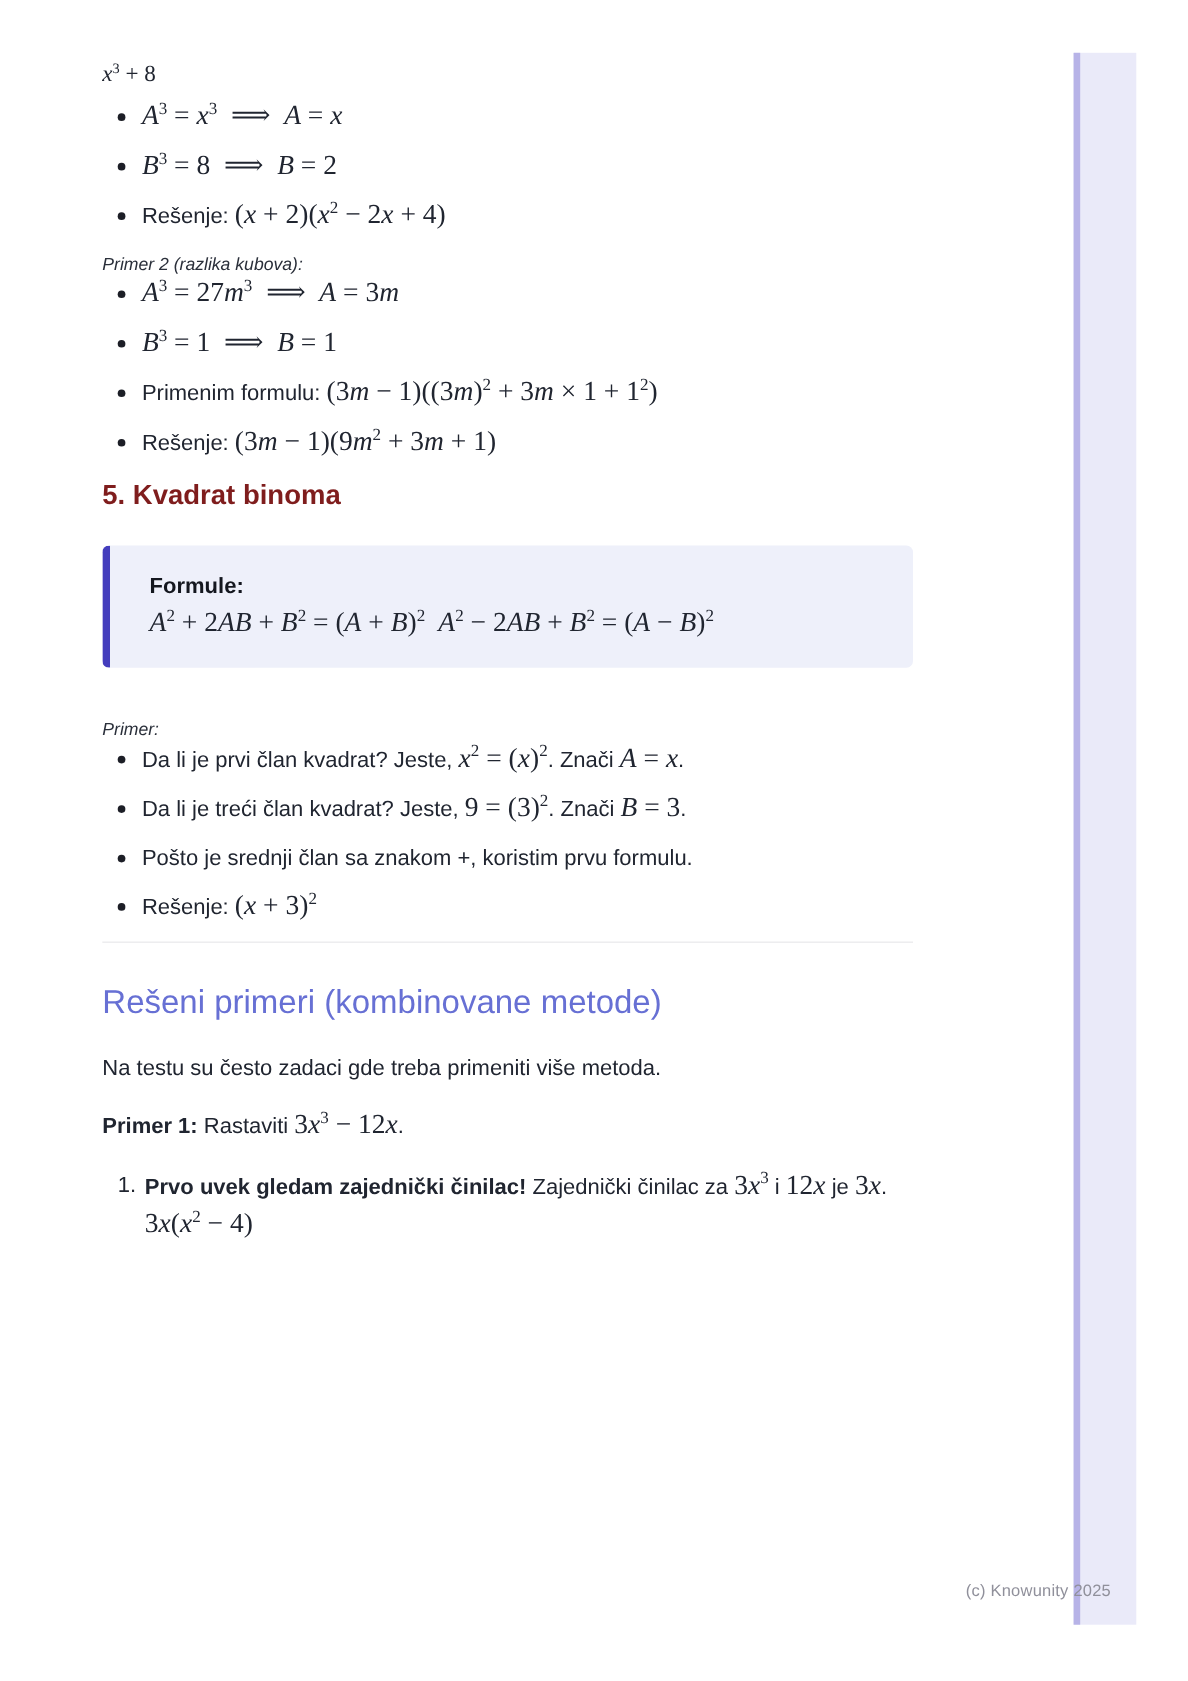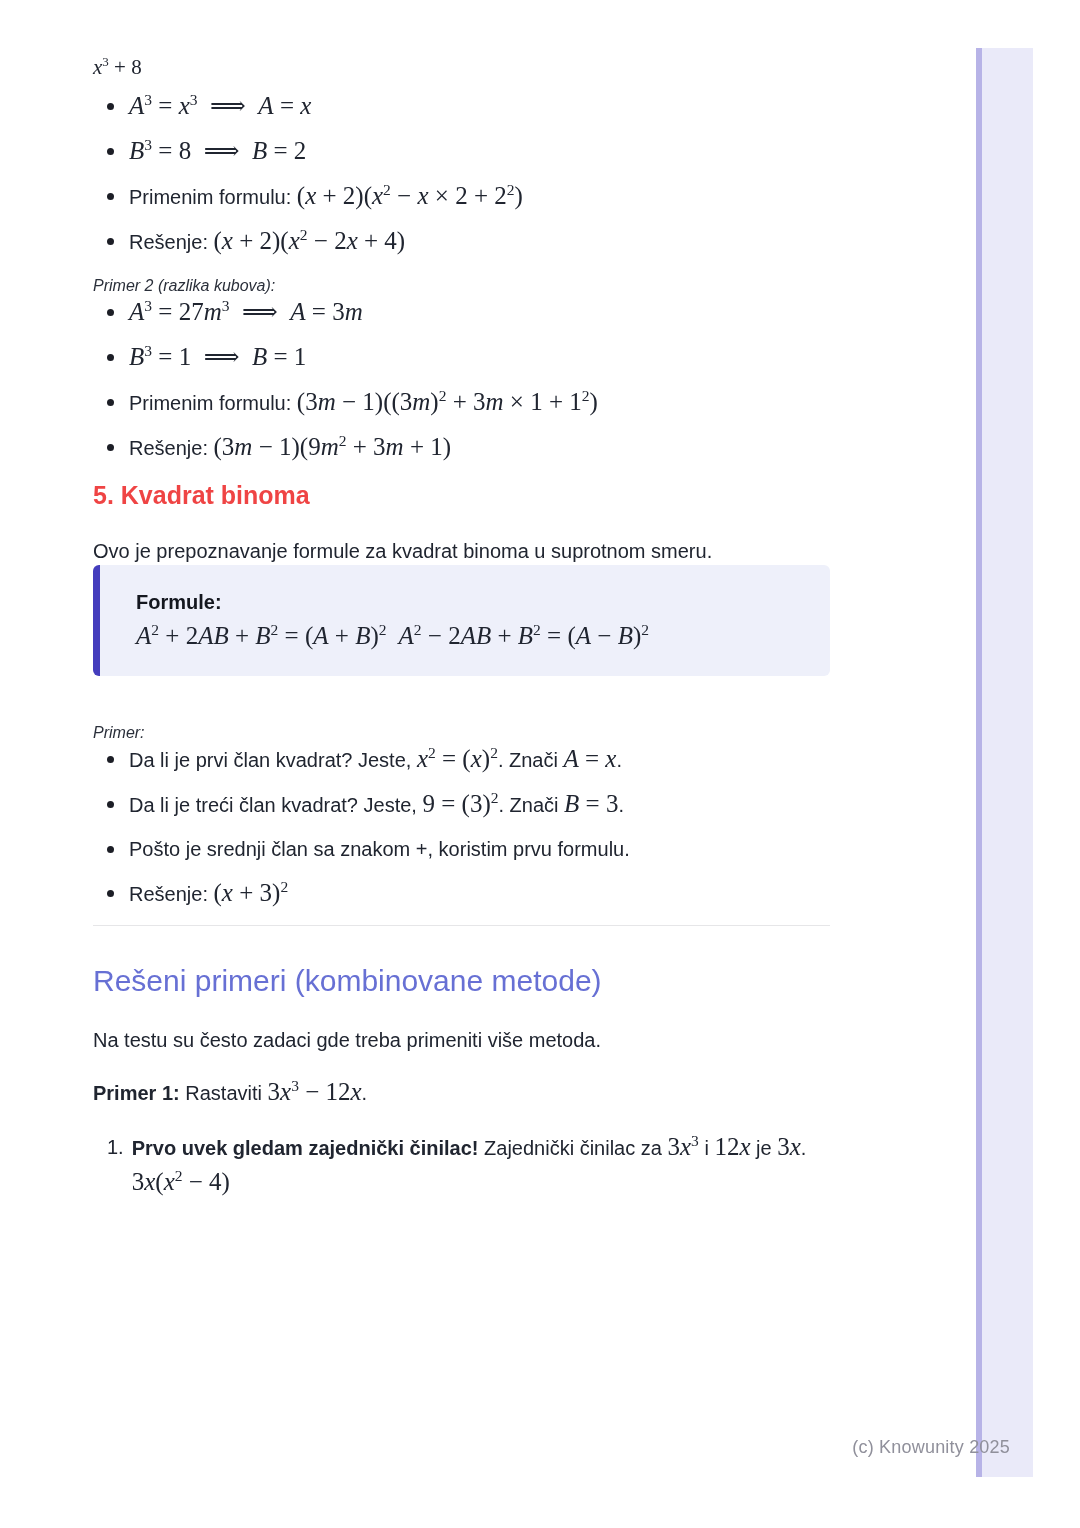--- a/index.html
+++ b/index.html
@@ -65,29 +65,30 @@
   .expr-after-label { margin-top: 30px; }
   .expr-after-label2 { margin-top: 28px; }
   .list-after-expr { margin-top: 14px; }
   .list-after-expr3 { margin-top: 12px; }
 
   h2.section-heading {
     margin: 14px 0 0 0;
     font-size: 25px;
     line-height: 32px;
     font-weight: 700;
-    color: #ef4444;
+    color: #7f1d1d;
   }
   .intro-p {
     margin: 26px 0 0 0;
     font-size: 20px;
     line-height: 28px;
   }
 
   .callout {
+    margin-top: 30px;
     background: #eef0fa;
     border-left: 7px solid #443dbd;
     border-radius: 6px;
     padding: 24px 28px 24px 36px;
   }
   .callout-title {
     font-weight: 700;
     font-size: 20px;
     line-height: 26px;
     color: #14171f;
@@ -130,56 +131,54 @@
     width: 57px; height: 1429px;
     background: #eaeaf9;
     border-left: 6px solid #b7b3e7;
     z-index: 1;
   }
 
   .footer {
     position: absolute;
     top: 1438px;
     right: 70px;
-    font-size: 18px;
+    font-size: 15px;
     line-height: 18px;
     color: #90909b;
     z-index: 2;
     letter-spacing: 0.2px;
   }
 </style>
 </head>
 <body>
 
 <div class="page">
 
   <div class="content">
 
     <div class="expr-line"><i>x</i><sup>3</sup> + 8</div>
 
     <ul class="bullets">
       <li><span class="math"><i>A</i><sup>3</sup> = <i>x</i><sup>3</sup>&nbsp;&nbsp;⟹&nbsp;&nbsp;<i>A</i> = <i>x</i></span></li>
       <li><span class="math"><i>B</i><sup>3</sup> = 8&nbsp;&nbsp;⟹&nbsp;&nbsp;<i>B</i> = 2</span></li>
-      <li>Primenim formulu: <span class="math">(<i>x</i> + 2)(<i>x</i><sup>2</sup> − <i>x</i> × 2 + 2<sup>2</sup>)</span></li>
       <li>Rešenje: <span class="math">(<i>x</i> + 2)(<i>x</i><sup>2</sup> − 2<i>x</i> + 4)</span></li>
     </ul>
 
     <div class="primer-label">Primer 2 (razlika kubova):</div>
 
 
     <ul class="bullets list-after-expr">
       <li><span class="math"><i>A</i><sup>3</sup> = 27<i>m</i><sup>3</sup>&nbsp;&nbsp;⟹&nbsp;&nbsp;<i>A</i> = 3<i>m</i></span></li>
       <li><span class="math"><i>B</i><sup>3</sup> = 1&nbsp;&nbsp;⟹&nbsp;&nbsp;<i>B</i> = 1</span></li>
       <li>Primenim formulu: <span class="math">(3<i>m</i> − 1)((3<i>m</i>)<sup>2</sup> + 3<i>m</i> × 1 + 1<sup>2</sup>)</span></li>
       <li>Rešenje: <span class="math">(3<i>m</i> − 1)(9<i>m</i><sup>2</sup> + 3<i>m</i> + 1)</span></li>
     </ul>
 
     <h2 class="section-heading">5. Kvadrat binoma</h2>
 
-    <p class="intro-p">Ovo je prepoznavanje formule za kvadrat binoma u suprotnom smeru.</p>
 
     <div class="callout">
       <div class="callout-title">Formule:</div>
       <div class="callout-formula"><span class="math"><i>A</i><sup>2</sup> + 2<i>AB</i> + <i>B</i><sup>2</sup> = (<i>A</i> + <i>B</i>)<sup>2</sup><span class="fgap"></span><i>A</i><sup>2</sup> − 2<i>AB</i> + <i>B</i><sup>2</sup> = (<i>A</i> − <i>B</i>)<sup>2</sup></span></div>
     </div>
 
     <div class="primer-label second">Primer:</div>
 
 
     <ul class="bullets list-after-expr3">

